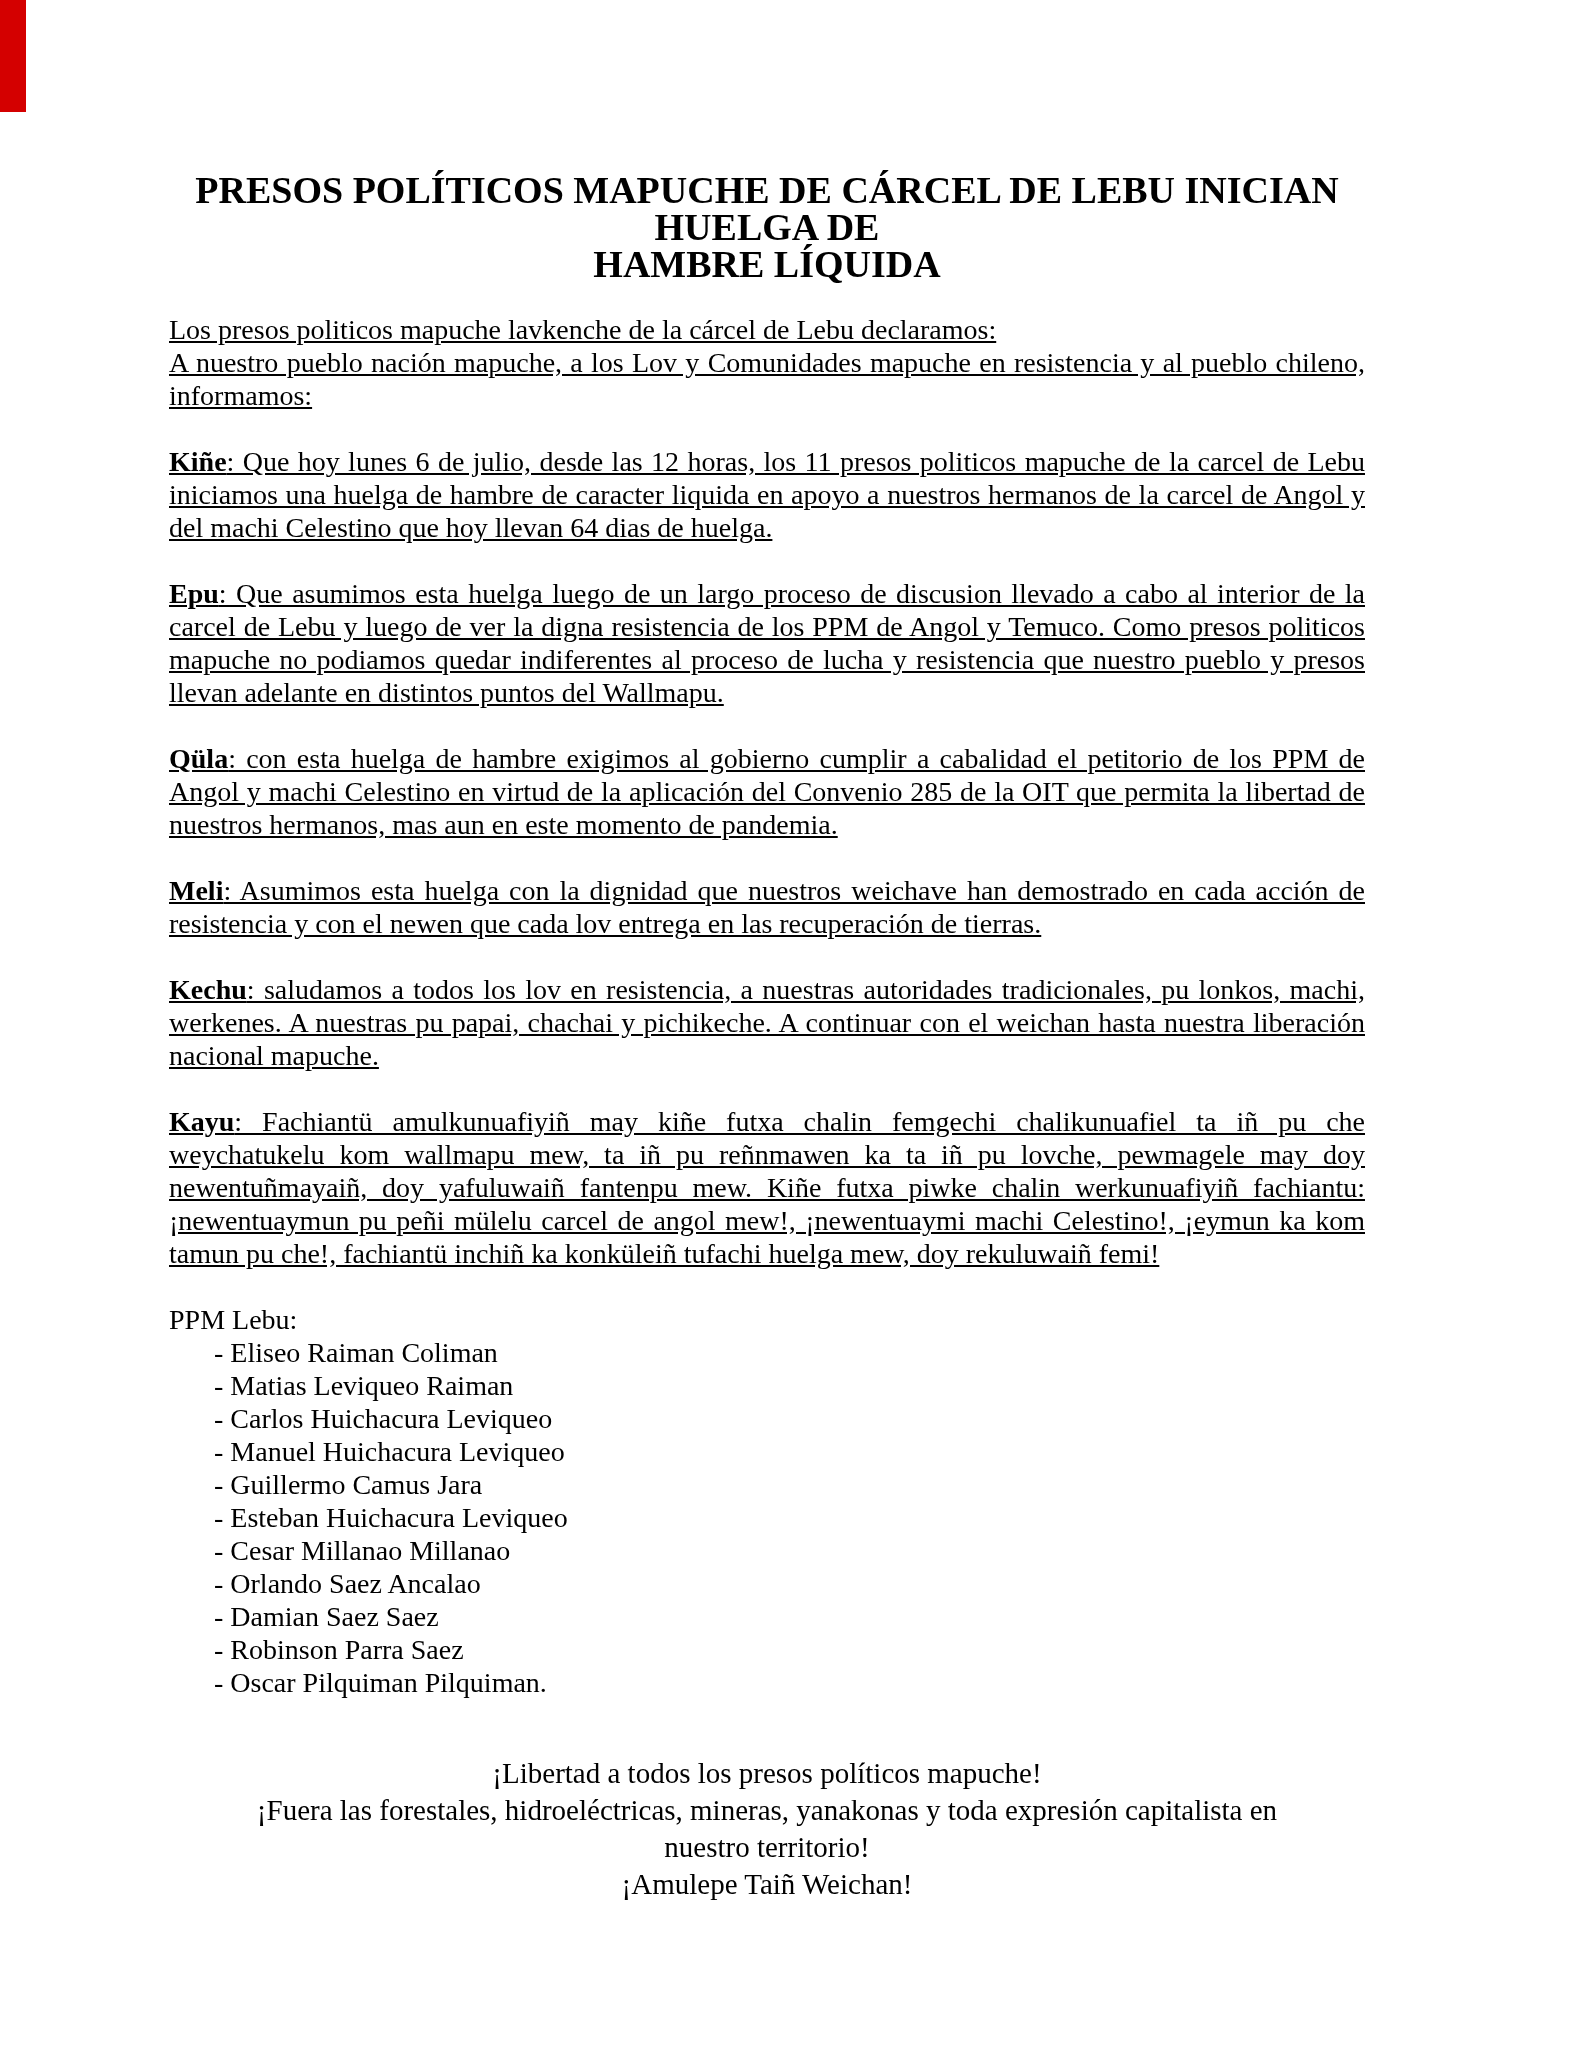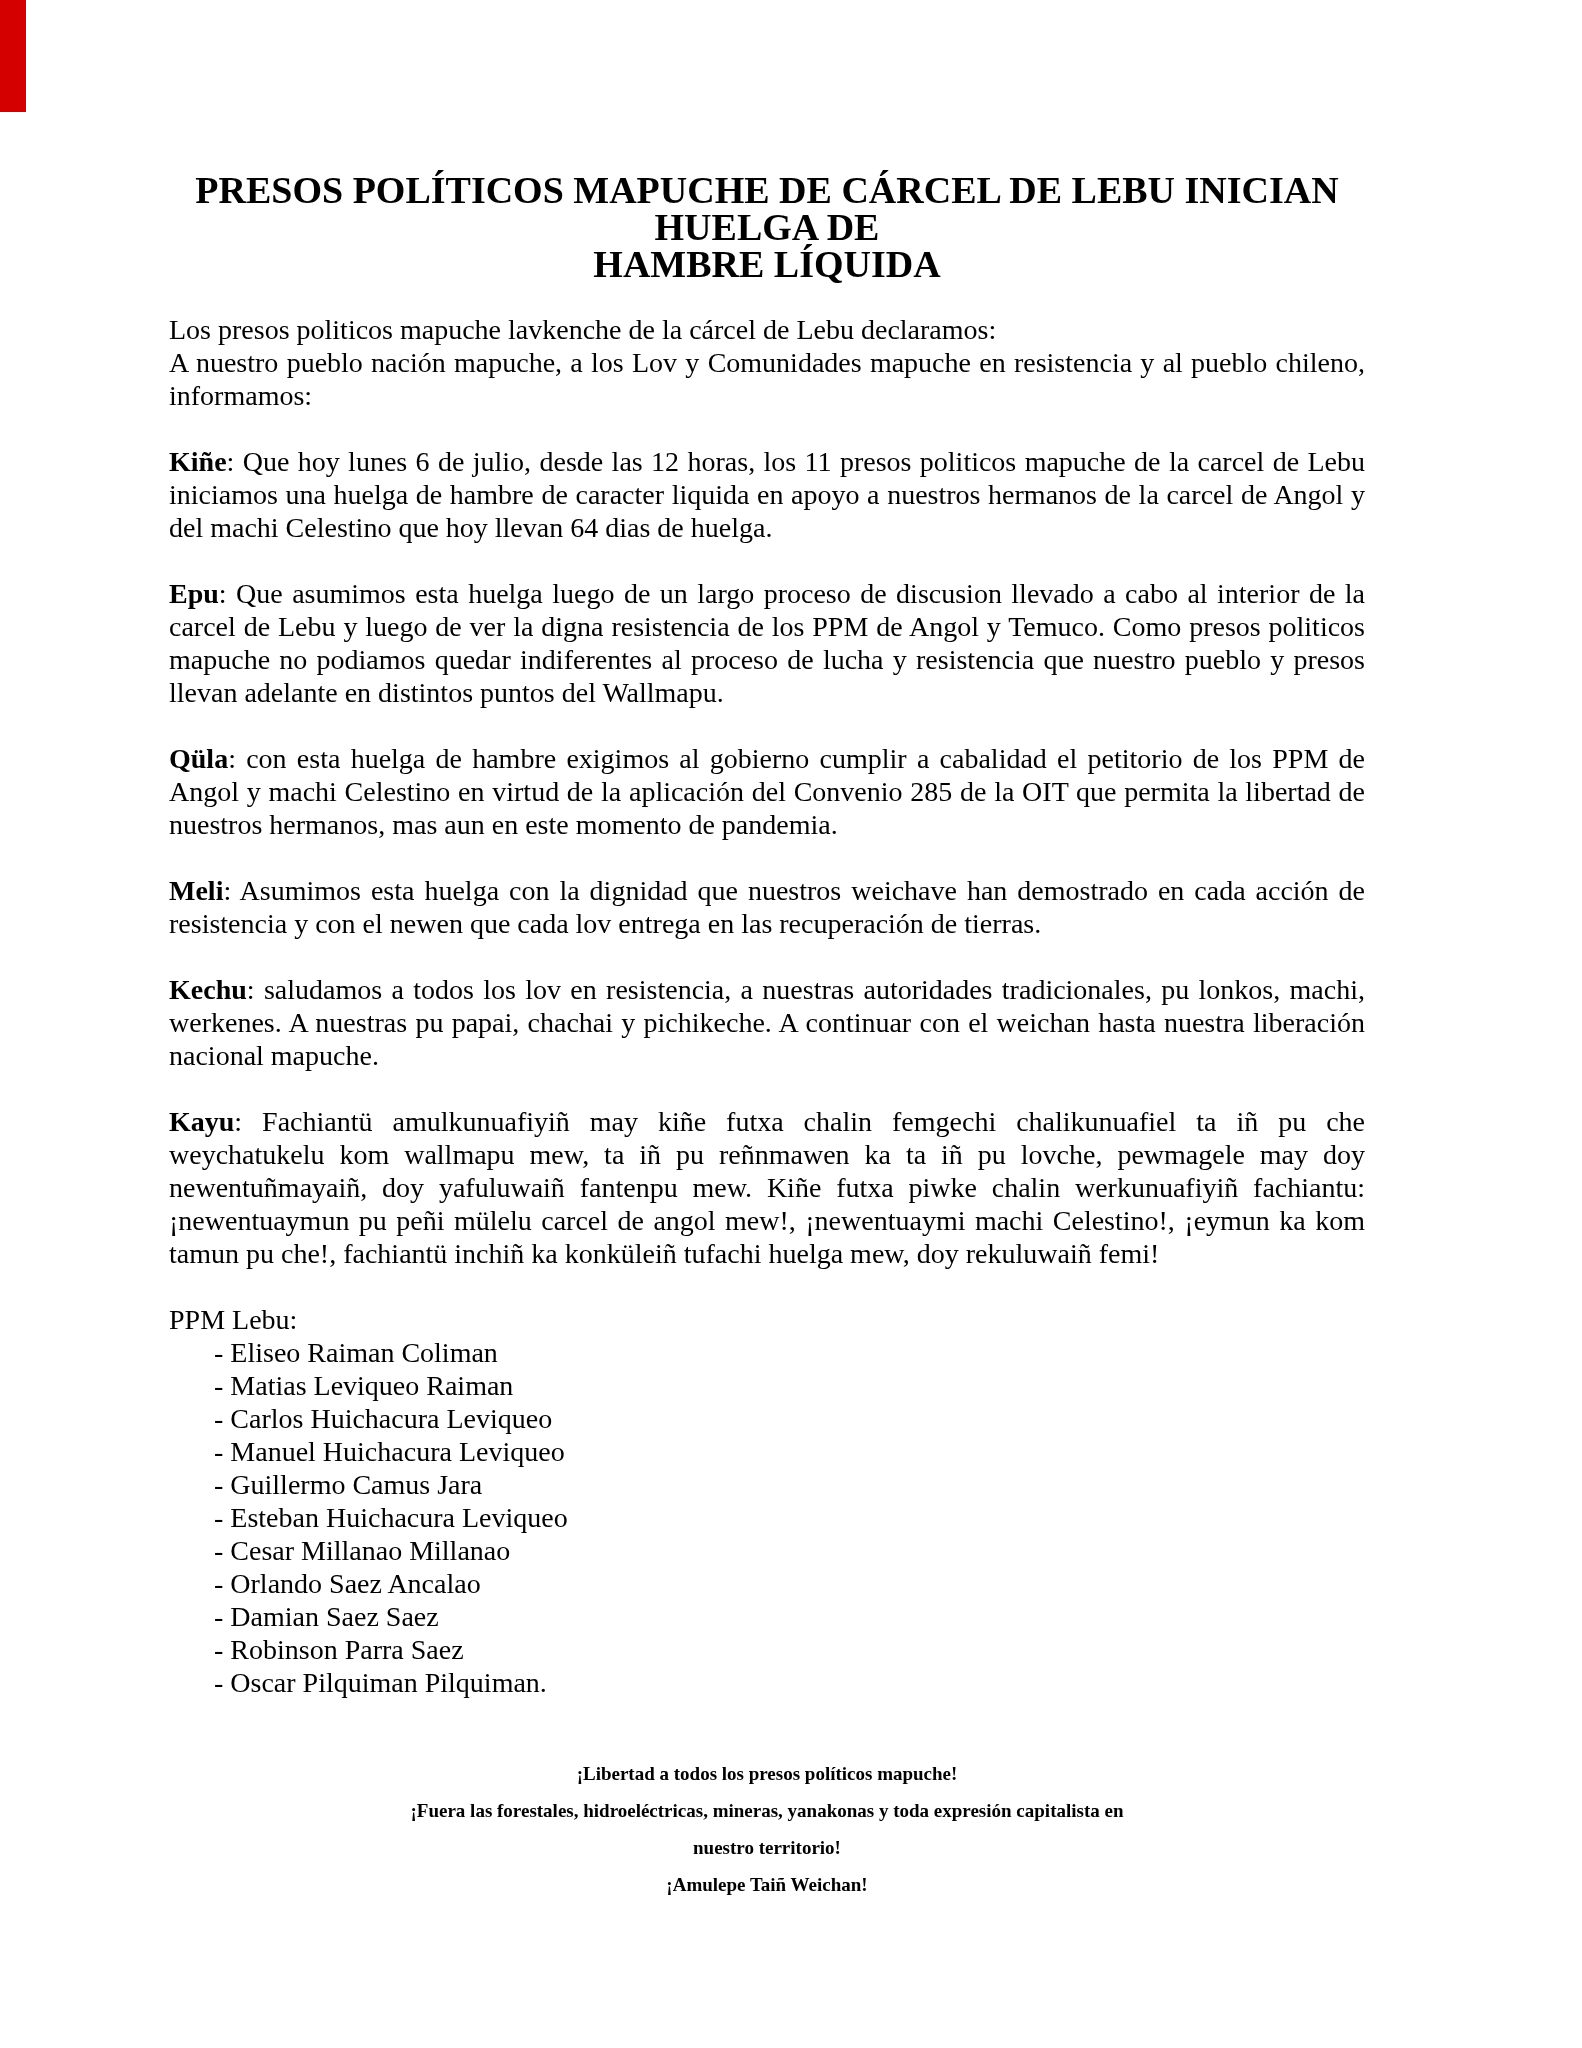--- a/index.html
+++ b/index.html
@@ -30,33 +30,34 @@
   .doc-title {
     text-align: center;
     font-weight: bold;
     font-size: 38px;
     line-height: 37px;
     margin-bottom: 30px;
   }
   .para {
     text-align: justify;
     margin: 0 0 33px 0;
+    text-decoration: underline;
   }
   .intro-line1 {
     text-align: left;
   }
   .lead-word { font-weight: bold; }
   .ppm-block { margin: 0 0 33px 0; }
   .ppm-heading { font-weight: normal; }
   .ppm-names div { text-align: left; margin-left: 45px; }
   .slogans {
     margin-top: 56px;
     text-align: center;
-    font-weight: bold;
-    font-size: 19px;
+    font-weight: normal;
+    font-size: 29px;
     line-height: 37px;
   }
 </style>
 </head>
 <body style="background: rgb(255, 255, 255);">
 
 <div class="red-mark" style="background: rgb(212, 0, 0);"></div>
 
 <div class="content">
 

